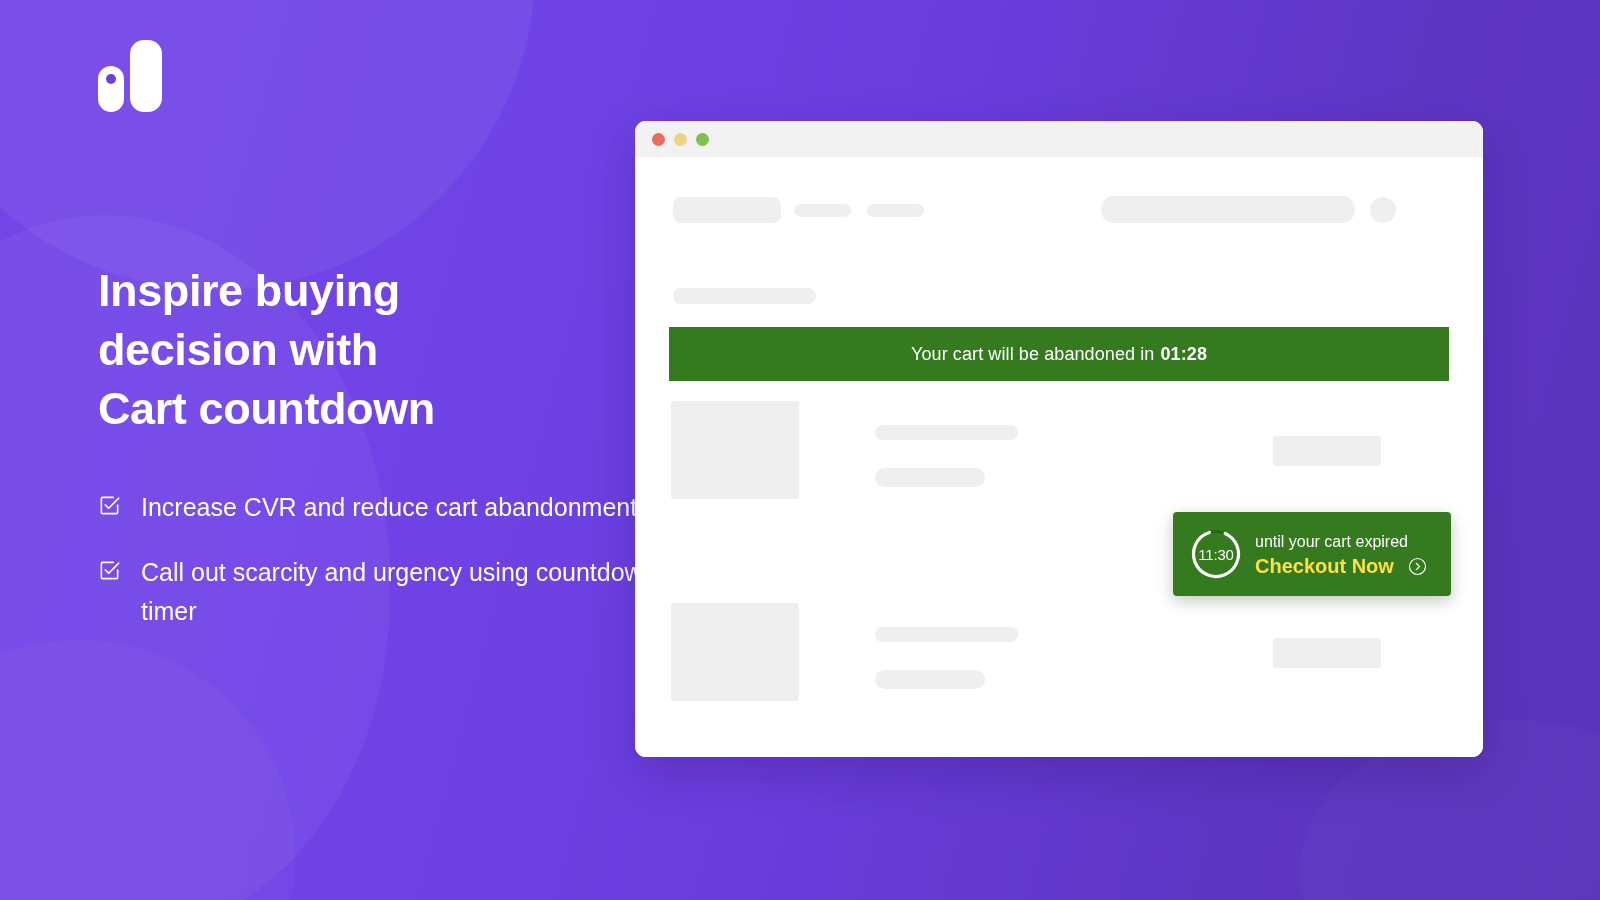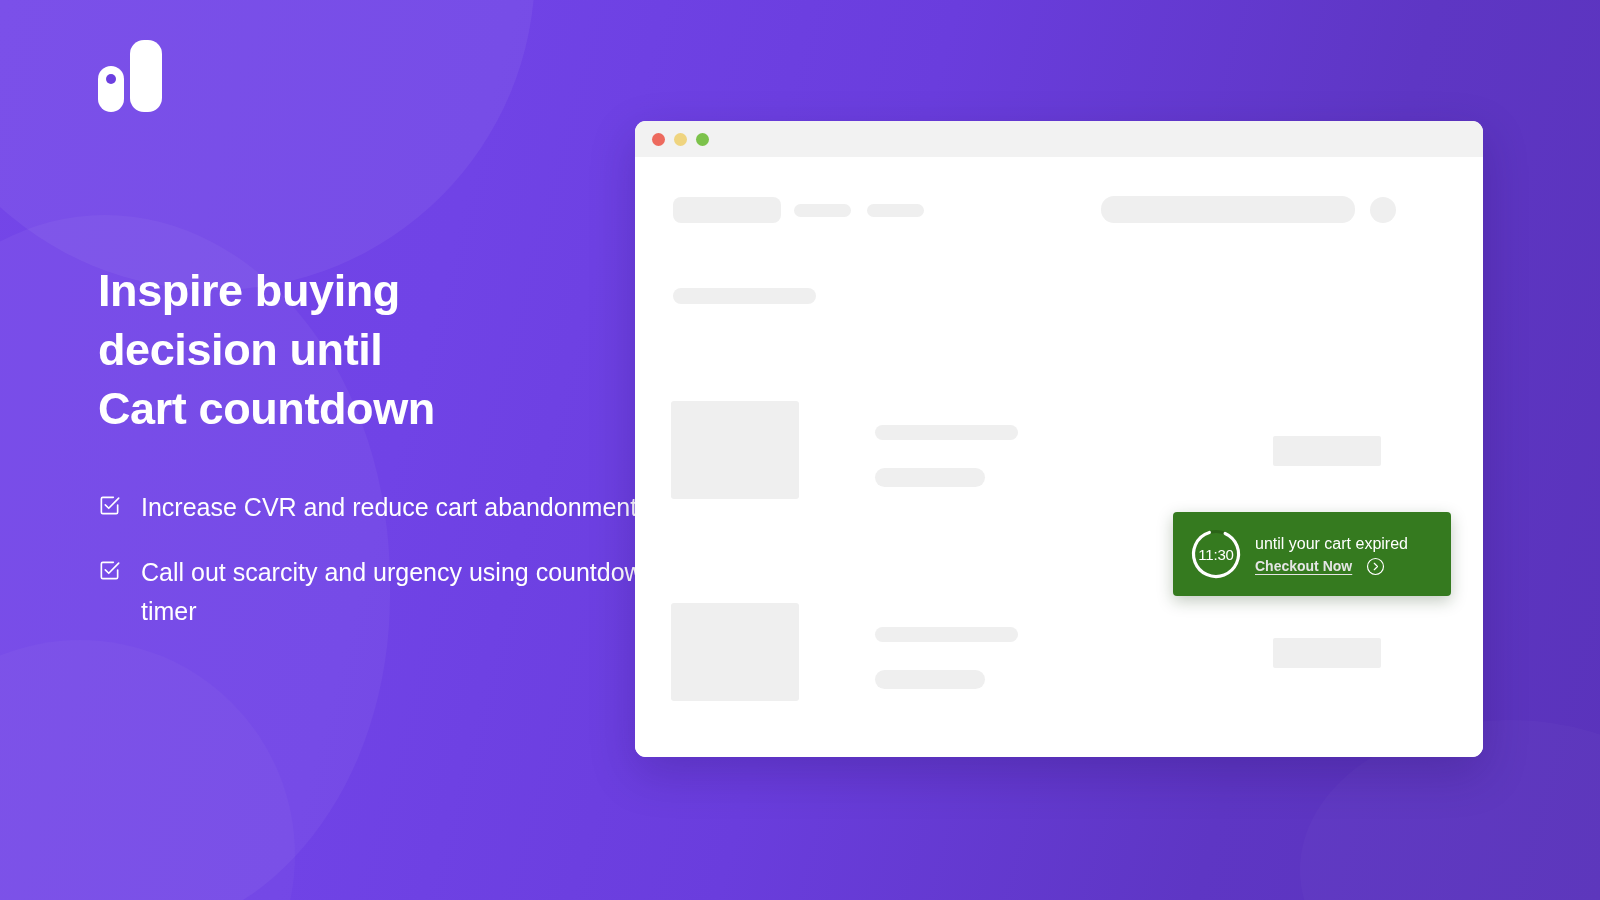--- a/index.html
+++ b/index.html
@@ -203,25 +203,24 @@
     font-size:16px;
     line-height:22px;
     white-space:nowrap;
   }
   .widget-line-2{
     display:flex;
     align-items:center;
     margin-top:2px;
   }
   .widget-cta{
-    font-size:14px;
+    font-size:20px;
     font-weight:bold;
-    text-decoration:underline;
     text-underline-offset:3px;
-    color:#e5e5e5;
+    color:#fde047;
   }
   .widget-arrow{
     margin-left:14px;
     width:19px; height:19px;
     flex:0 0 auto;
   }
 </style>
 </head>
 <body>
 
@@ -234,21 +233,21 @@
 
   <div class="logo">
     <div class="logo-small">
       <div class="logo-dot"></div>
     </div>
     <div class="logo-large"></div>
   </div>
 
   <h1 class="headline">
     <span>Inspire buying</span><br>
-    <span>decision until</span><br>
+    <span>decision with</span><br>
     <span>Cart countdown</span>
   </h1>
 
   <ul class="features">
     <li class="feature">
       <span class="check-icon">
         <svg viewBox="0 0 24 24" width="23" height="23" fill="none" stroke="#ffffff" stroke-width="1.7" stroke-linecap="round" stroke-linejoin="round">
           <path d="M20.5 11.6V19a1.5 1.5 0 0 1-1.5 1.5H5A1.5 1.5 0 0 1 3.5 19V5A1.5 1.5 0 0 1 5 3.5h11"></path>
           <path d="M7.6 11.4l3.6 3.5L21.6 4.3"></path>
         </svg>
@@ -276,20 +275,24 @@
 
     <div class="browser-body">
 
       <div class="sk sk-nav-main"></div>
       <div class="sk sk-nav-1"></div>
       <div class="sk sk-nav-2"></div>
       <div class="sk sk-search"></div>
       <div class="sk sk-circle sk-avatar"></div>
       <div class="sk sk-title"></div>
 
+      <div class="banner">
+        <span>Your cart will be abandoned in</span>
+        <span class="banner-strong">01:28</span>
+      </div>
 
       <div class="sk sk-img-1"></div>
       <div class="sk sk-line-1a"></div>
       <div class="sk sk-line-1b"></div>
       <div class="sk sk-price-1"></div>
 
       <div class="sk sk-img-2"></div>
       <div class="sk sk-line-2a"></div>
       <div class="sk sk-line-2b"></div>
       <div class="sk sk-price-2"></div>

